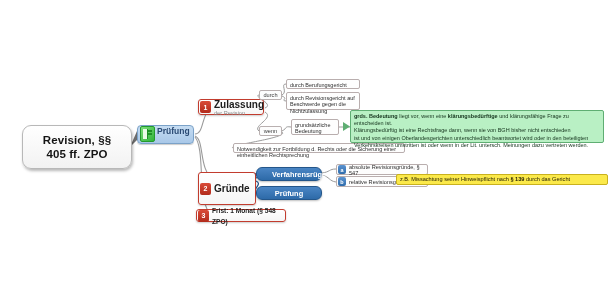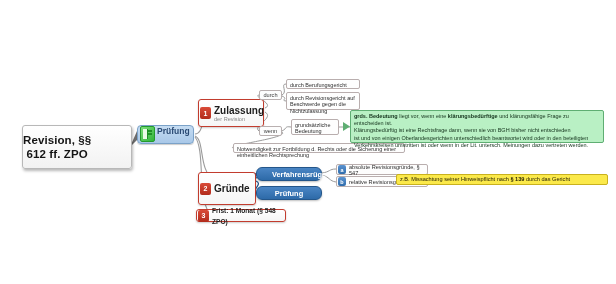--- a/index.html
+++ b/index.html
@@ -12,23 +12,23 @@
   }
   #canvas{position:absolute;left:0;top:0;width:616px;height:284px;}
   svg#links{position:absolute;left:0;top:0;width:616px;height:284px;pointer-events:none;}
 
   .node{position:absolute;box-sizing:border-box;}
 
   
   .root{
     left:22px;top:125px;width:110px;height:44px;
     background:linear-gradient(#ffffff,#f2f2f2);
-    border:1px solid #b8b8b8;border-radius:3px;
+    border:1px solid #b8b8b8;border-radius:9px;
     box-shadow:1px 2px 3px rgba(0,0,0,.28);
-    display:flex;align-items:center;justify-content:flex-start;
+    display:flex;align-items:center;justify-content:center;
     text-align:center;
     font-size:11.5px;font-weight:bold;color:#141414;line-height:14px;
     letter-spacing:.1px;
   }
 
   
   .pruefung{
     left:137px;top:125px;width:57px;height:19px;
     background:linear-gradient(#c5dcf2,#a9c8e8);
     border:1px solid #7ba2c8;border-radius:4px;
@@ -59,21 +59,21 @@
   }
   .numbadge{
     width:11px;height:12px;flex:none;border-radius:2px;
     background:linear-gradient(#d94b38,#b22b1c);
     color:#fff;font-size:7px;font-weight:bold;
     display:flex;align-items:center;justify-content:center;
   }
   .redtopic .t1{font-size:10px;font-weight:bold;color:#1d1d1d;line-height:11px;}
   .redtopic .t2{font-size:5.6px;color:#8a8a8a;line-height:6px;}
 
-  #zulassung{left:198px;top:99px;width:66px;height:28px;}
+  #zulassung{left:198px;top:99px;width:66px;height:16px;}
   #gruende{left:198px;top:172px;width:58px;height:33px;}
   #frist{left:196px;top:209px;width:90px;height:13px;}
   #frist .t1{font-size:6.6px;font-weight:bold;}
 
   
   .minilabel{
     background:#fdfdfd;border:1px solid #b9b0b0;border-radius:2px;
     font-size:5.6px;color:#3c3c3c;
     display:flex;align-items:center;justify-content:center;
     padding:0 2px;
@@ -166,21 +166,21 @@
 
     <path d="M322 173 C 330 172, 329 169, 336 169" fill="none" stroke="#9b9b9b" stroke-width="1"></path>
     <path d="M322 175 C 330 177, 329 181, 336 182" fill="none" stroke="#9b9b9b" stroke-width="1"></path>
 
     <path d="M428 181 L396 180" fill="none" stroke="#9b9b9b" stroke-width="1"></path>
   </svg>
 
   <div class="node root">
     <div>
       <div>Revision, §§</div>
-      <div>612 ff. ZPO</div>
+      <div>405 ff. ZPO</div>
     </div>
   </div>
 
   <div class="node pruefung">
     <span class="bookicon"></span>
     <span class="lbl">Prüfung</span>
   </div>
 
   <div class="node redtopic" id="zulassung">
     <span class="numbadge">1</span>

